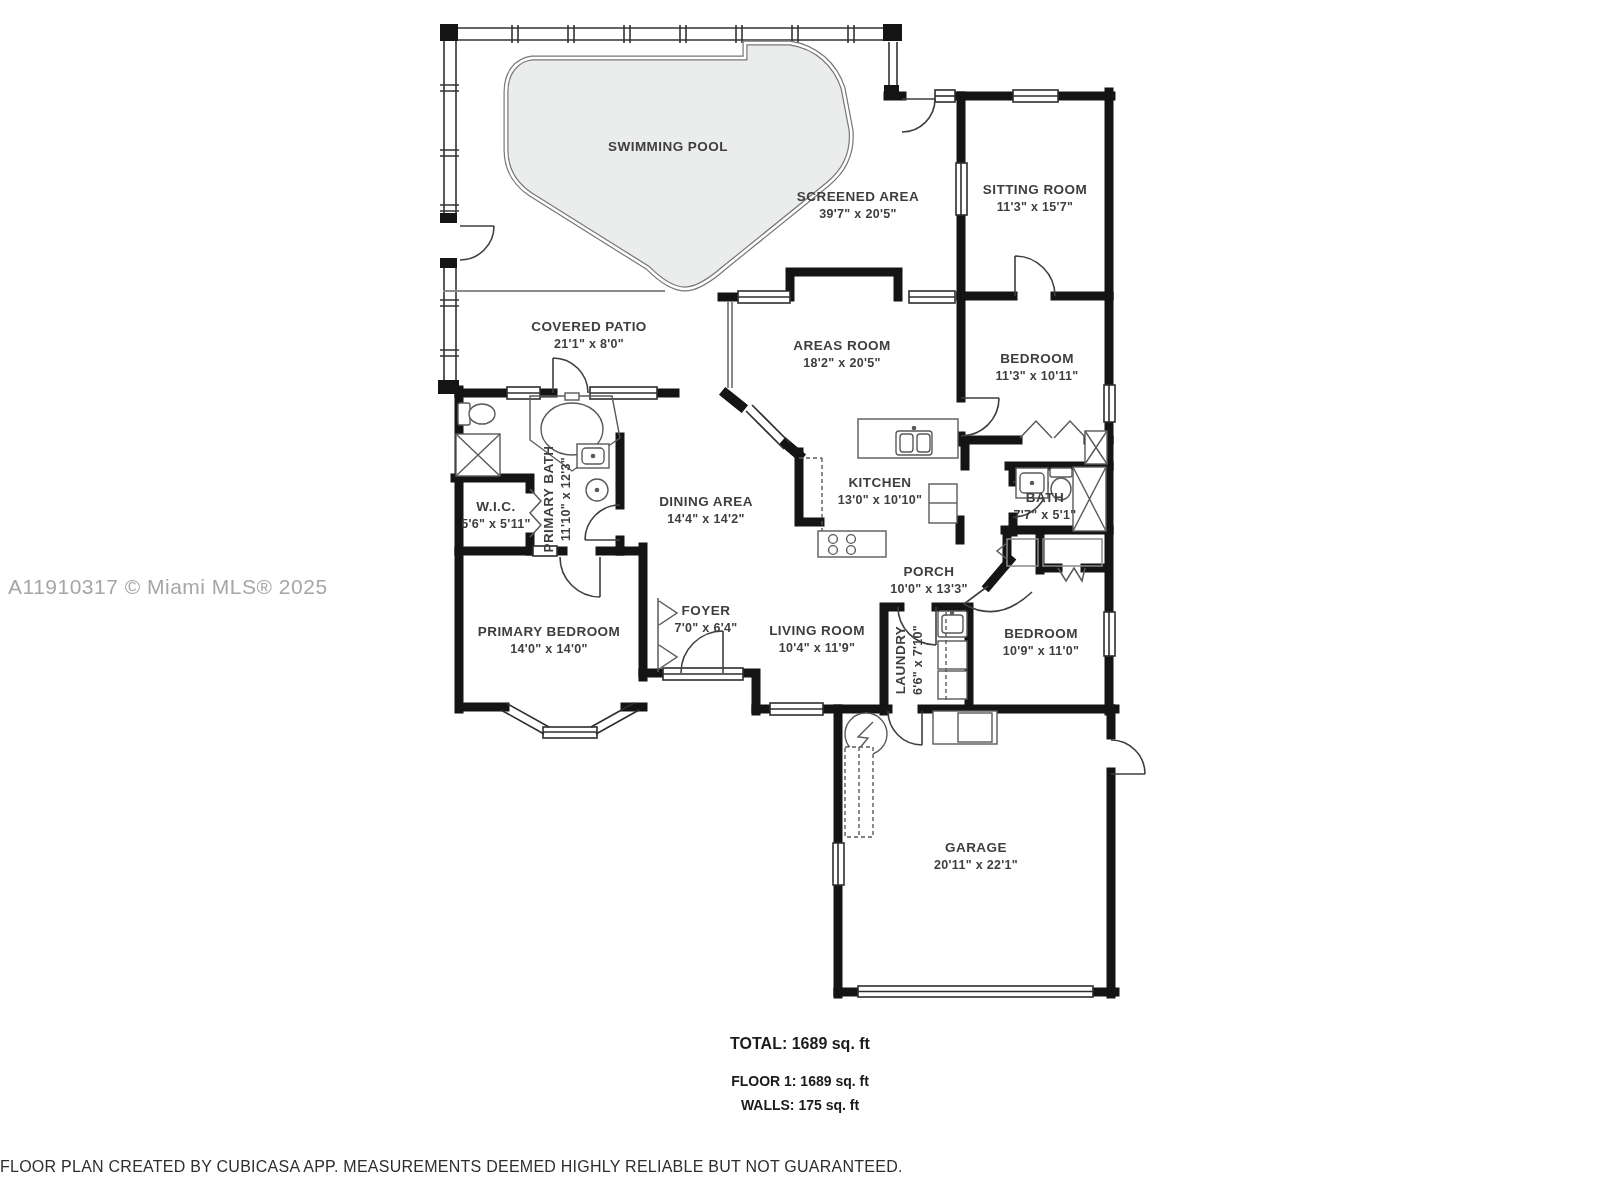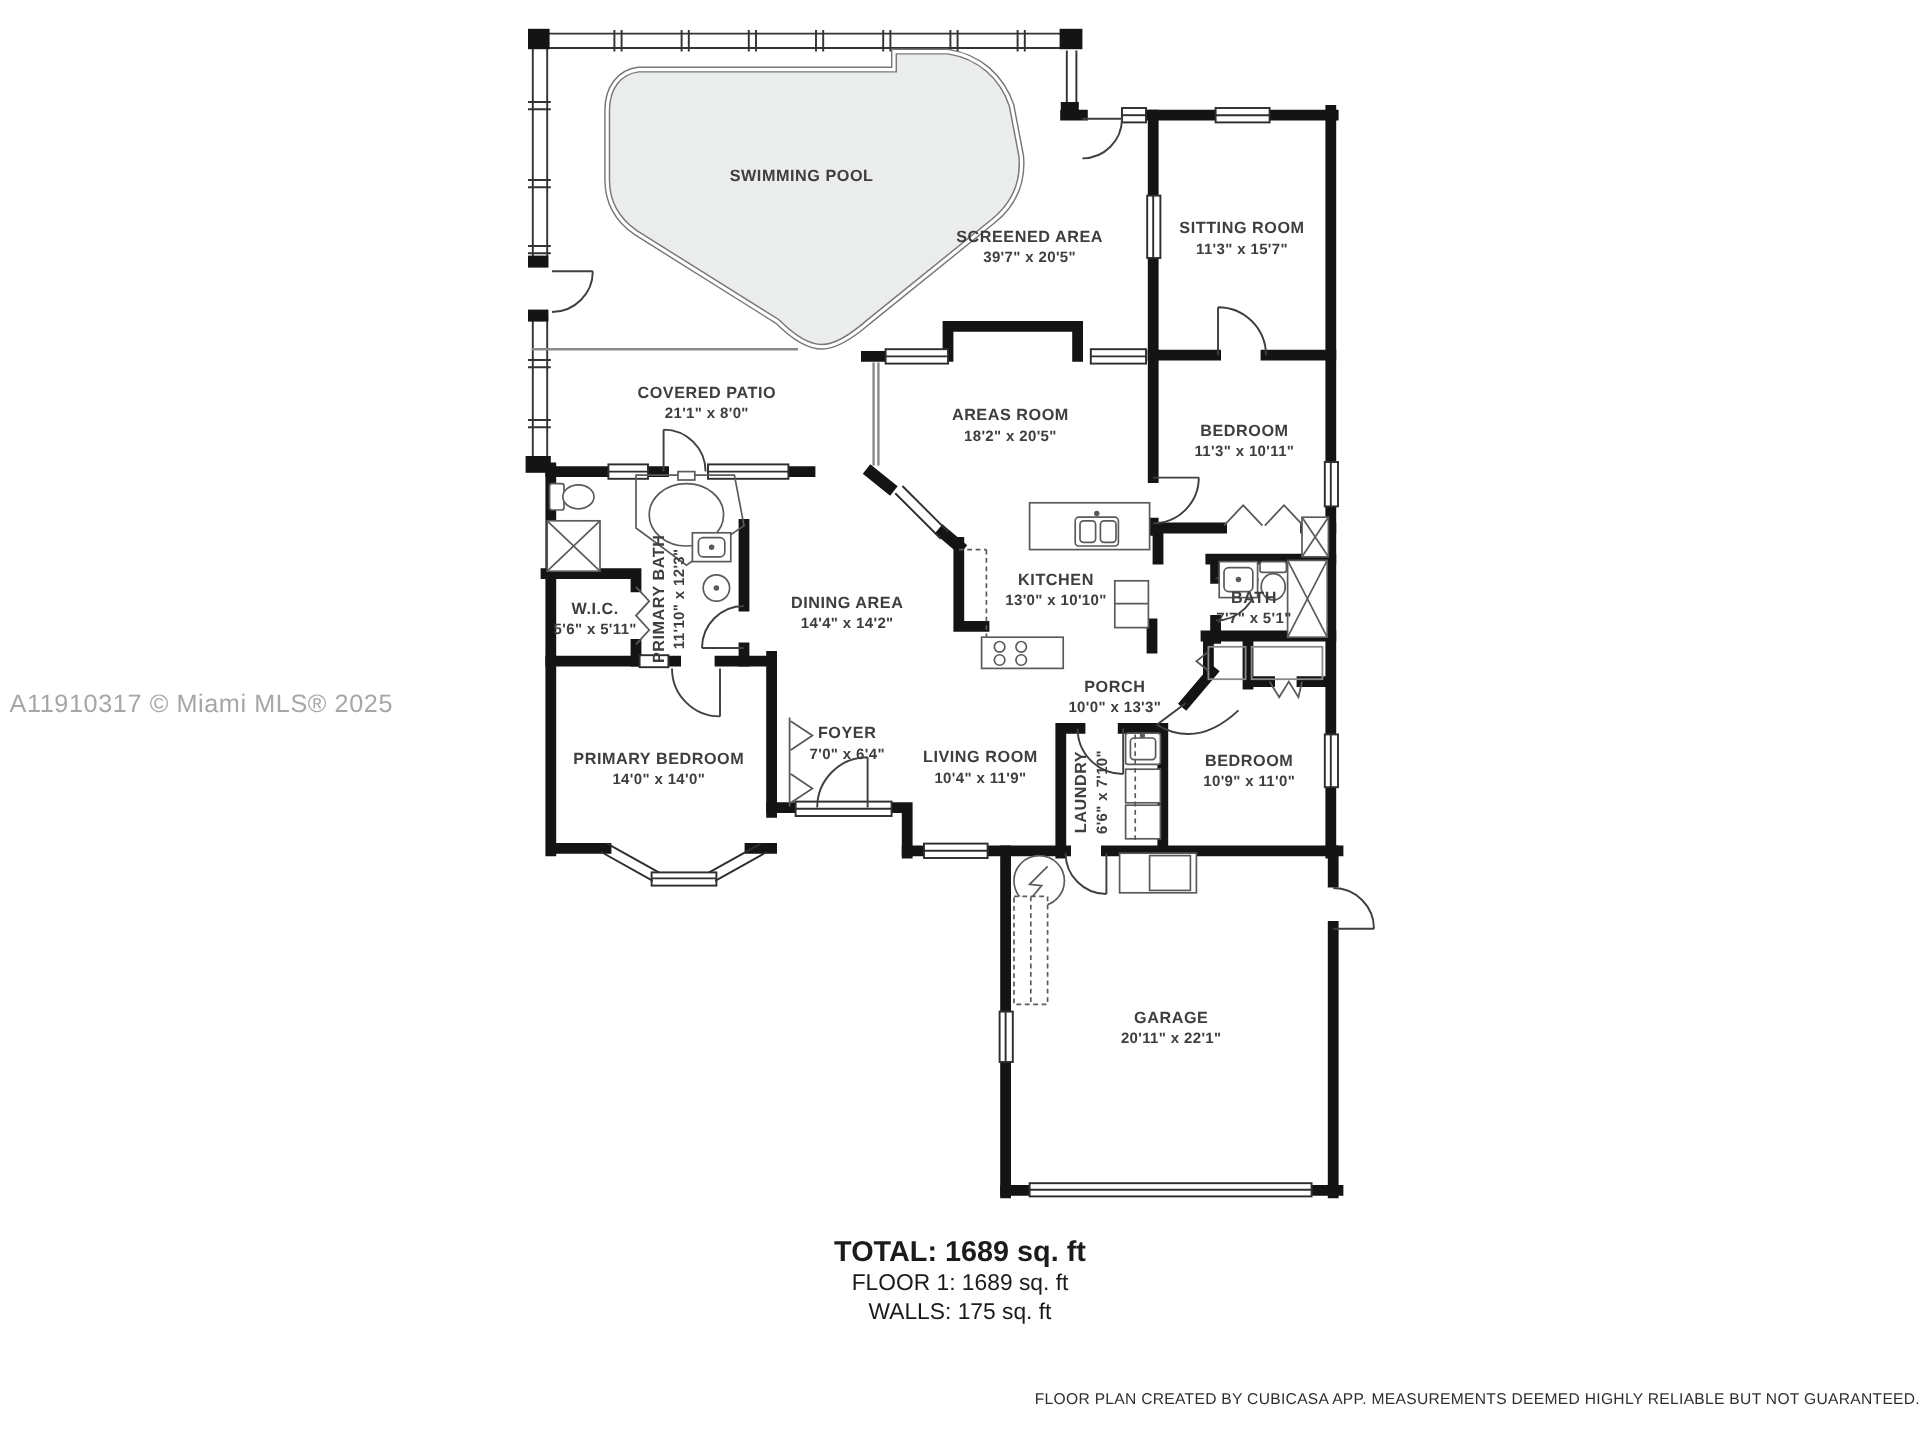--- a/index.html
+++ b/index.html
@@ -6,23 +6,23 @@
   body{width:1600px;height:1200px;background:#ffffff;position:relative;overflow:hidden;
        font-family:"Liberation Sans",sans-serif;}
   .plan-svg{position:absolute;left:0;top:0}
   .room-label{position:absolute;transform:translate(-50%,-50%);display:flex;flex-direction:column;
       align-items:center;text-align:center;color:#3e3e3e;font-weight:bold;white-space:nowrap;line-height:1.05}
   .room-label .rn{font-size:13.5px;letter-spacing:.45px}
   .room-label .rd{font-size:12.5px;margin-top:4px;letter-spacing:.3px}
   .room-label.vertical{transform:translate(-50%,-50%) rotate(-90deg)}
   .watermark{position:absolute;left:8px;top:575px;font-size:21px;color:#a6a6a6;letter-spacing:.5px}
   .summary{position:absolute;left:0;top:1032px;width:100%;text-align:center;color:#1b1b1b}
-  .summary .sum-total{font-size:24px;font-weight:bold;line-height:24px;margin-bottom:2px}
-  .summary .sum-line{font-size:19px;line-height:23.5px;font-weight:normal}
-  .disclaimer{position:absolute;left:0;top:1158px;width:100%;text-align:right;font-size:13px;
+  .summary .sum-total{font-size:16px;font-weight:bold;line-height:24px;margin-bottom:14px}
+  .summary .sum-line{font-size:14px;line-height:23.5px;font-weight:bold}
+  .disclaimer{position:absolute;left:0;top:1158px;width:100%;text-align:left;font-size:16px;
       color:#2e2e2e;letter-spacing:.25px}
 </style>
 </head>
 <body>
 
 <svg class="plan-svg" width="1600" height="1200" viewBox="0 0 1600 1200">
 
   <g stroke="#333" stroke-width="1.6" fill="none">
     <path d="M443,28 H899 M443,40 H899"></path>
     <path d="M444,28 V222 M444,262 V390 M456,28 V222 M456,262 V390"></path>

